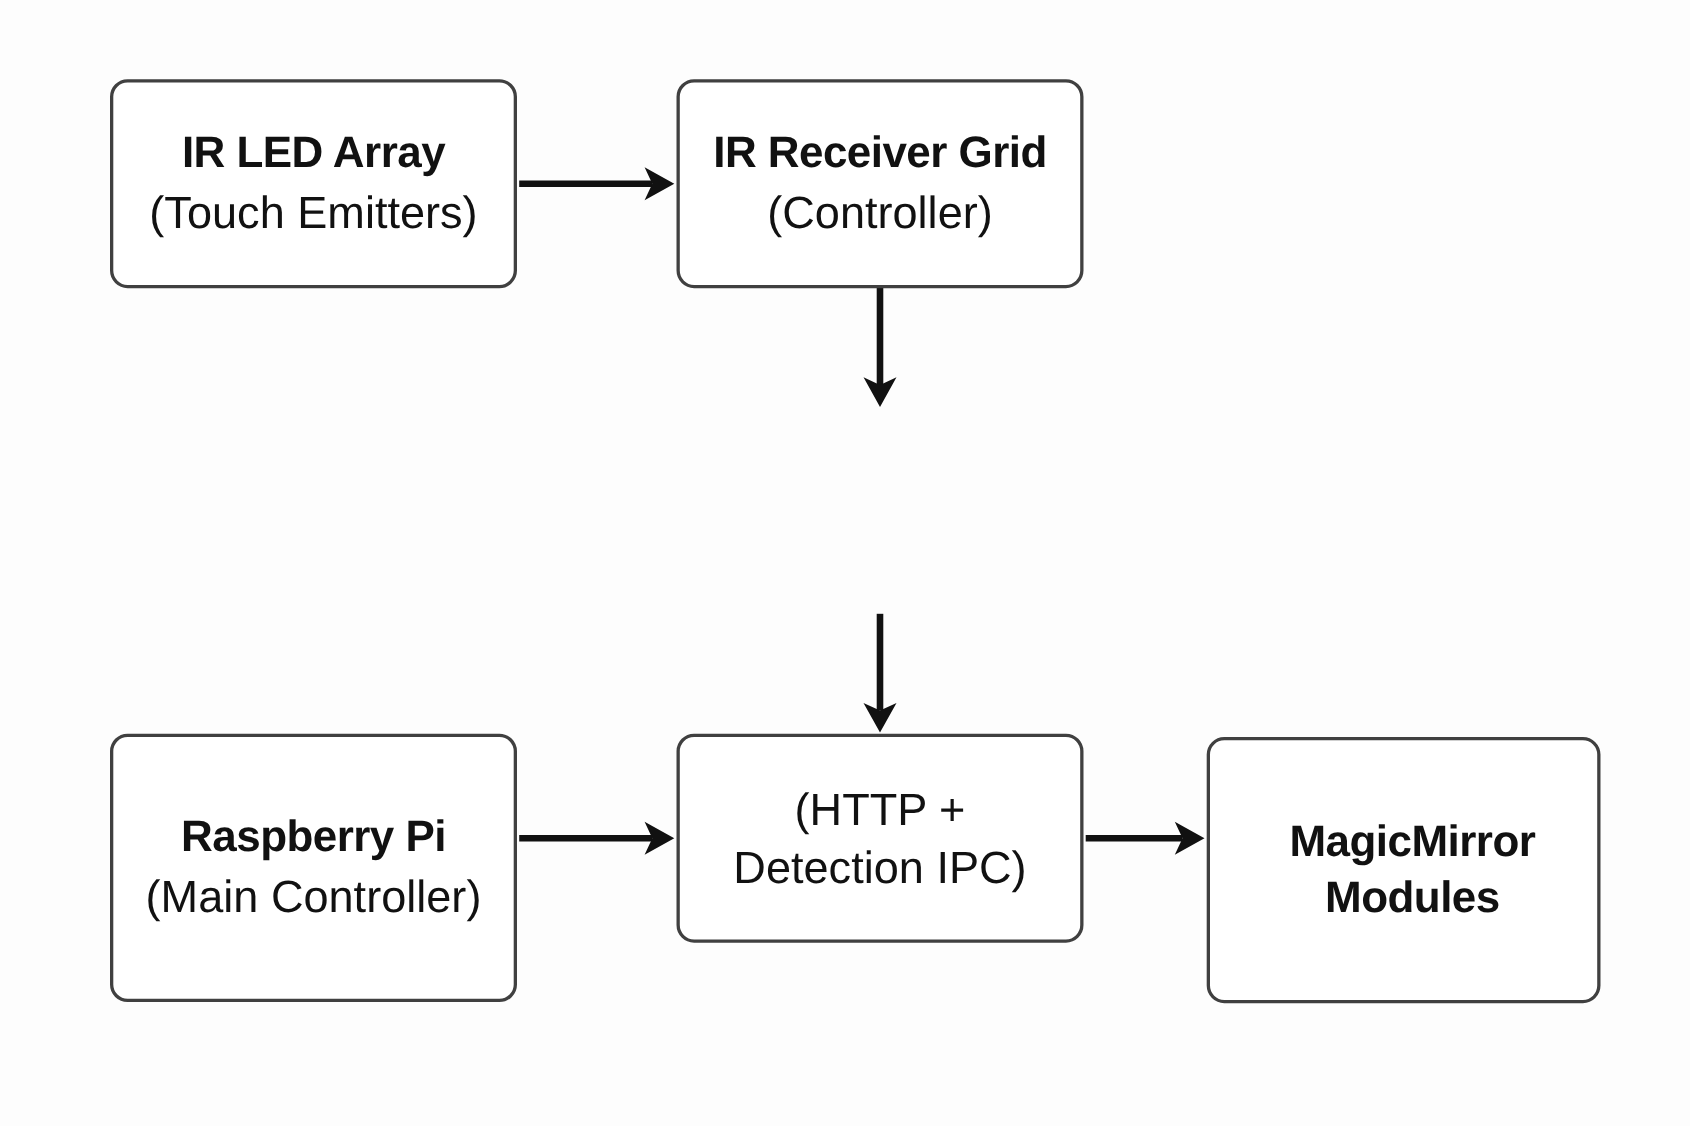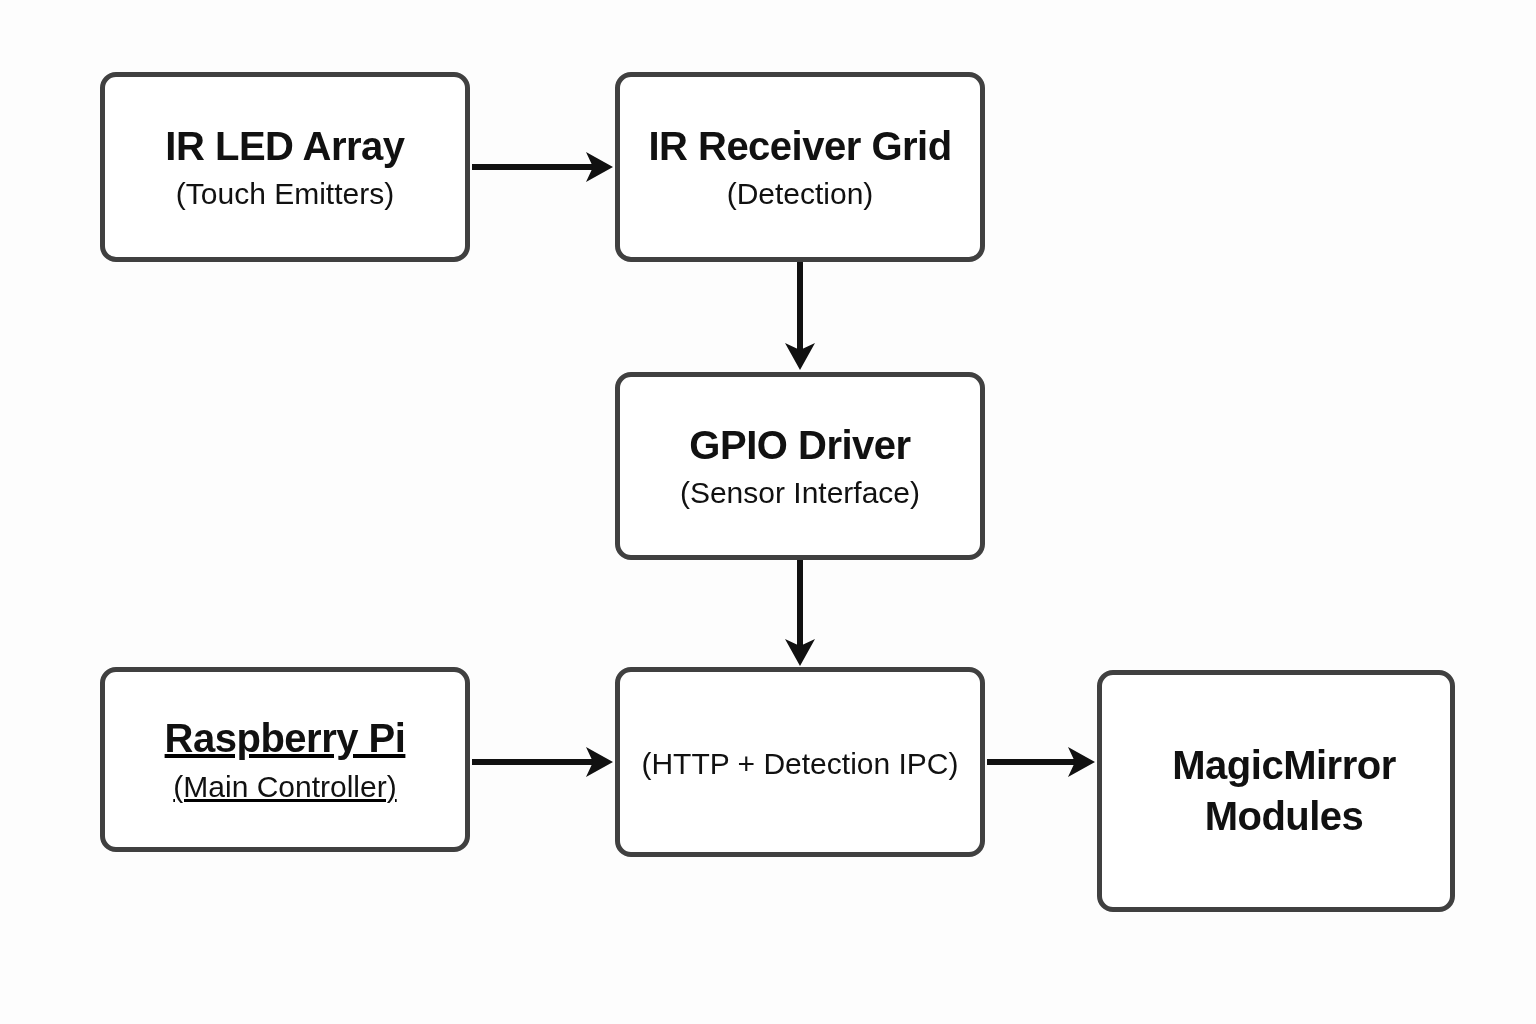--- a/index.html
+++ b/index.html
@@ -12,48 +12,48 @@
     position: relative;
     width: 1536px;
     height: 1024px;
     background: #fdfdfd;
     overflow: hidden;
   }
   .node {
     position: absolute;
     box-sizing: border-box;
     background: #ffffff;
-    border: 5px solid #404040;
+    border: 3px solid #404040;
     border-radius: 16px;
     display: flex;
     flex-direction: column;
     align-items: center;
     justify-content: center;
     text-align: center;
     padding: 10px 14px;
   }
   .node .title {
     font-size: 40px;
     font-weight: 700;
     color: #111111;
     line-height: 1.28;
     letter-spacing: -0.5px;
   }
   .node .subtitle {
-    font-size: 30px;
+    font-size: 41px;
     font-weight: 400;
     color: #111111;
     line-height: 1.3;
     margin-top: 2px;
   }
   
   #node-ir-led-array        { left: 100px;  top: 72px;  width: 370px; height: 190px; }
   #node-ir-receiver-grid    { left: 615px;  top: 72px;  width: 370px; height: 190px; }
   #node-gpio-driver         { left: 615px;  top: 372px; width: 370px; height: 188px; }
-  #node-raspberry-pi        { left: 100px;  top: 667px; width: 370px; height: 185px; text-decoration: underline; }
+  #node-raspberry-pi        { left: 100px;  top: 667px; width: 370px; height: 244px; }
   #node-flask-backend       { left: 615px;  top: 667px; width: 370px; height: 190px; }
   #node-magicmirror-modules { left: 1097px; top: 670px; width: 358px; height: 242px; padding-left: 30px; }
 
   .edges-layer {
     position: absolute;
     left: 0;
     top: 0;
     width: 1536px;
     height: 1024px;
     pointer-events: none;
@@ -101,27 +101,23 @@
     </g>
   </svg>
 
   <div class="node" id="node-ir-led-array">
     <div class="title">IR LED Array</div>
     <div class="subtitle">(Touch Emitters)</div>
   </div>
 
   <div class="node" id="node-ir-receiver-grid">
     <div class="title">IR Receiver Grid</div>
-    <div class="subtitle">(Detection)</div>
+    <div class="subtitle">(Controller)</div>
   </div>
 
-  <div class="node" id="node-gpio-driver">
-    <div class="title">GPIO Driver</div>
-    <div class="subtitle">(Sensor Interface)</div>
-  </div>
 
   <div class="node" id="node-raspberry-pi">
     <div class="title">Raspberry Pi</div>
     <div class="subtitle">(Main Controller)</div>
   </div>
 
   <div class="node" id="node-flask-backend">
     <div class="subtitle">(HTTP + Detection IPC)</div>
   </div>
 

